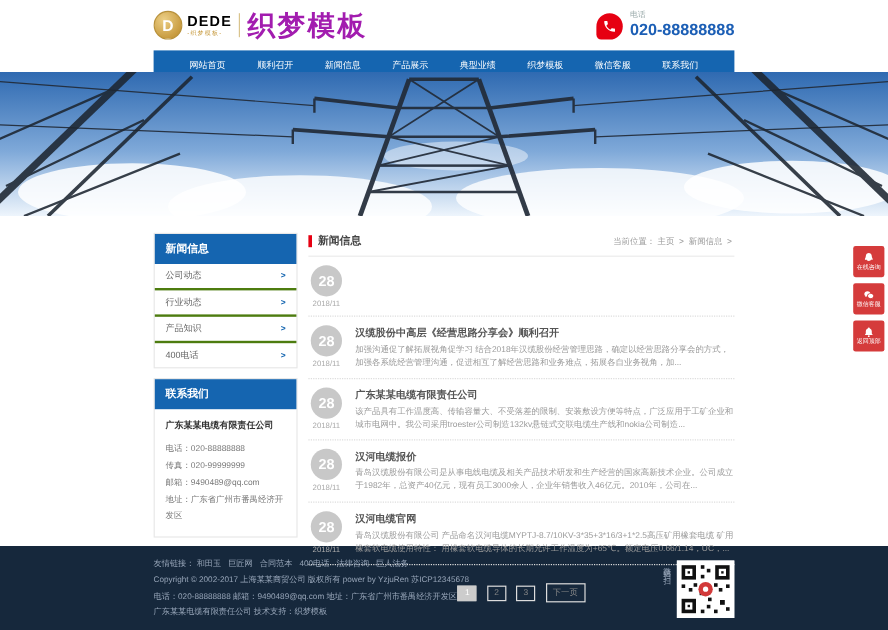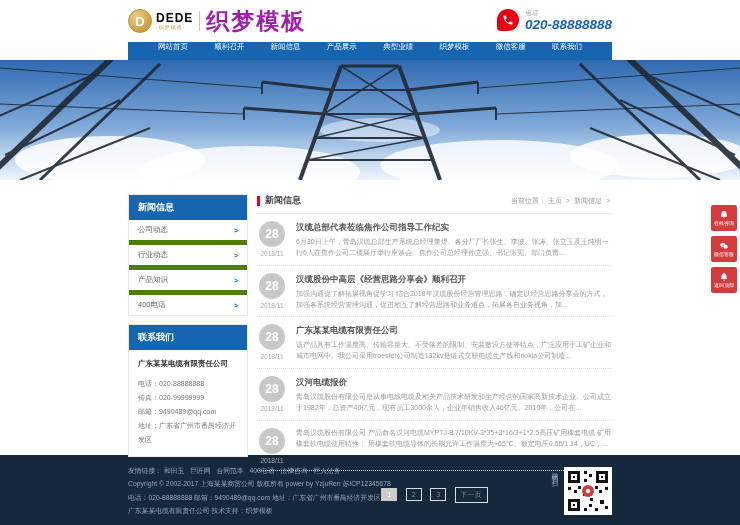--- a/index.html
+++ b/index.html
@@ -14,45 +14,45 @@
   .logo { display: flex; align-items: center; cursor: pointer; }
   .logo-badge { width: 24px; height: 24px; border-radius: 50%;
     background: radial-gradient(circle at 35% 30%, #eccf86, #c79a3e 75%);
     border: 1px solid #b8913a; color: #fff; font-weight: bold; font-size: 13px;
     display: flex; align-items: center; justify-content: center; }
   .logo-text { margin-left: 4px; }
   .logo-en { font-size: 12px; font-weight: bold; color: #000000; letter-spacing: 1px; line-height: 1; }
   .logo-en-sub { font-size: 5px; color: #c79a3e; letter-spacing: 1px; }
   .logo-divider { width: 1px; height: 20px; background: #d9c48d; margin: 0 6px; }
   .logo-cn { font-size: 23px; font-weight: bold; color: #a21caf; letter-spacing: 2px; }
-  .phone { margin-left: auto; display: flex; align-items: flex-start; gap: 6px; font-style: italic; }
+  .phone { margin-left: auto; display: flex; align-items: flex-end; gap: 6px; }
   .phone-icon { width: 22px; height: 22px; border-radius: 50% 50% 50% 4px; background: #e60012;
     display: flex; align-items: center; justify-content: center; }
   .phone-icon svg { width: 12px; height: 12px; }
   .phone-label { font-size: 6.5px; color: #9aa; line-height: 1.3; }
   .phone-number { font-size: 13.5px; font-weight: bold; color: #1b5eb5; line-height: 1.1; }
 
   
   .navbar { width: 484px; margin: 0 auto; height: 18px; background: #1565b0; }
-  .nav-inner { display: flex; align-items: flex-start; justify-content: space-between;
+  .nav-inner { display: flex; align-items: flex-end; justify-content: space-between;
     height: 100%; padding: 0 30px; gap: 23px; }
   .nav-item { color: #fff; font-size: 7.5px; text-decoration: none; white-space: nowrap; cursor: pointer; }
 
   
   .hero { width: 740px; height: 120px; overflow: hidden; background: #6f9bcd; }
   .hero svg { display: block; width: 740px; height: 120px; }
 
   
   .content { display: flex; gap: 9px; padding-top: 14px; height: 275px; }
   .sidebar { width: 120px; flex-shrink: 0; }
   .side-box { border: 1px solid #e8e8e8; background: #fff; }
   .side-box + .side-box { margin-top: 8px; }
   .side-head { background: #1565b0; color: #fff; font-size: 9px; font-weight: bold; padding: 6px 9px; }
   .side-item { display: flex; justify-content: space-between; align-items: center;
-    padding: 5px 9px; font-size: 7.5px; color: #666; border-top: 5px solid #4d7c0f;
+    padding: 5px 9px; font-size: 7.5px; color: #666; border-top: 2px solid #4d7c0f;
     text-decoration: none; cursor: pointer; }
   .side-item:first-of-type { border-top: none; }
   .side-arrow { color: #1565b0; font-size: 7px; font-weight: bold; }
   .contact-body { padding: 9px; }
   .contact-company { font-size: 7.5px; font-weight: bold; color: #333; margin-bottom: 8px; font-family: Liberation Mono, monospace; }
   .contact-line { font-size: 7px; color: #777; line-height: 2.0; }
 
   .main { flex: 1; min-width: 0; }
   .main-head { display: flex; justify-content: space-between; align-items: center;
     padding-bottom: 6px; border-bottom: 1px solid #ebebeb; }
@@ -237,24 +237,20 @@
           <span class="bc-sep">&gt;</span>
         </div>
       </div>
 
       <div class="news-list">
         <article class="news-item">
           <div class="date">
             <div class="date-day">28</div>
             <div class="date-ym">2018/11</div>
           </div>
-          <div class="news-text">
-            <h3 class="news-title">汉缆总部代表莅临焦作公司指导工作纪实</h3>
-            <p class="news-desc">6月30日上午，青岛汉缆总部生产系统总经理董煜、各分厂厂长张生、李波、张涛、张立玉及王纯明一行6人在焦作公司二楼展厅举行座谈会。焦作公司总经理孙立强、书记张宪、部门负责...</p>
-          </div>
         </article>
         <article class="news-item">
           <div class="date">
             <div class="date-day">28</div>
             <div class="date-ym">2018/11</div>
           </div>
           <div class="news-text">
             <h3 class="news-title">汉缆股份中高层《经营思路分享会》顺利召开</h3>
             <p class="news-desc">加强沟通促了解拓展视角促学习 结合2018年汉缆股份经营管理思路，确定以经营思路分享会的方式，加强各系统经营管理沟通，促进相互了解经营思路和业务难点，拓展各自业务视角，加...</p>
           </div>
@@ -278,20 +274,21 @@
             <h3 class="news-title">汉河电缆报价</h3>
             <p class="news-desc">青岛汉缆股份有限公司是从事电线电缆及相关产品技术研发和生产经营的国家高新技术企业。公司成立于1982年，总资产40亿元，现有员工3000余人，企业年销售收入46亿元。2010年，公司在...</p>
           </div>
         </article>
         <article class="news-item">
           <div class="date">
             <div class="date-day">28</div>
             <div class="date-ym">2018/11</div>
           </div>
           <div class="news-text">
+            <h3 class="news-title">汉河电缆官网</h3>
             <p class="news-desc">青岛汉缆股份有限公司 产品命名汉河电缆MYPTJ-8.7/10KV-3*35+3*16/3+1*2.5高压矿用橡套电缆 矿用橡套软电缆使用特性： 用橡套软电缆导体的长期允许工作温度为+65℃。额定电压0.66/1.14，UC，...</p>
           </div>
         </article>
       </div>
 
       <div class="pagination">
         <a class="pg active">1</a>
         <a class="pg">2</a>
         <a class="pg">3</a>
         <a class="pg">下一页</a>

